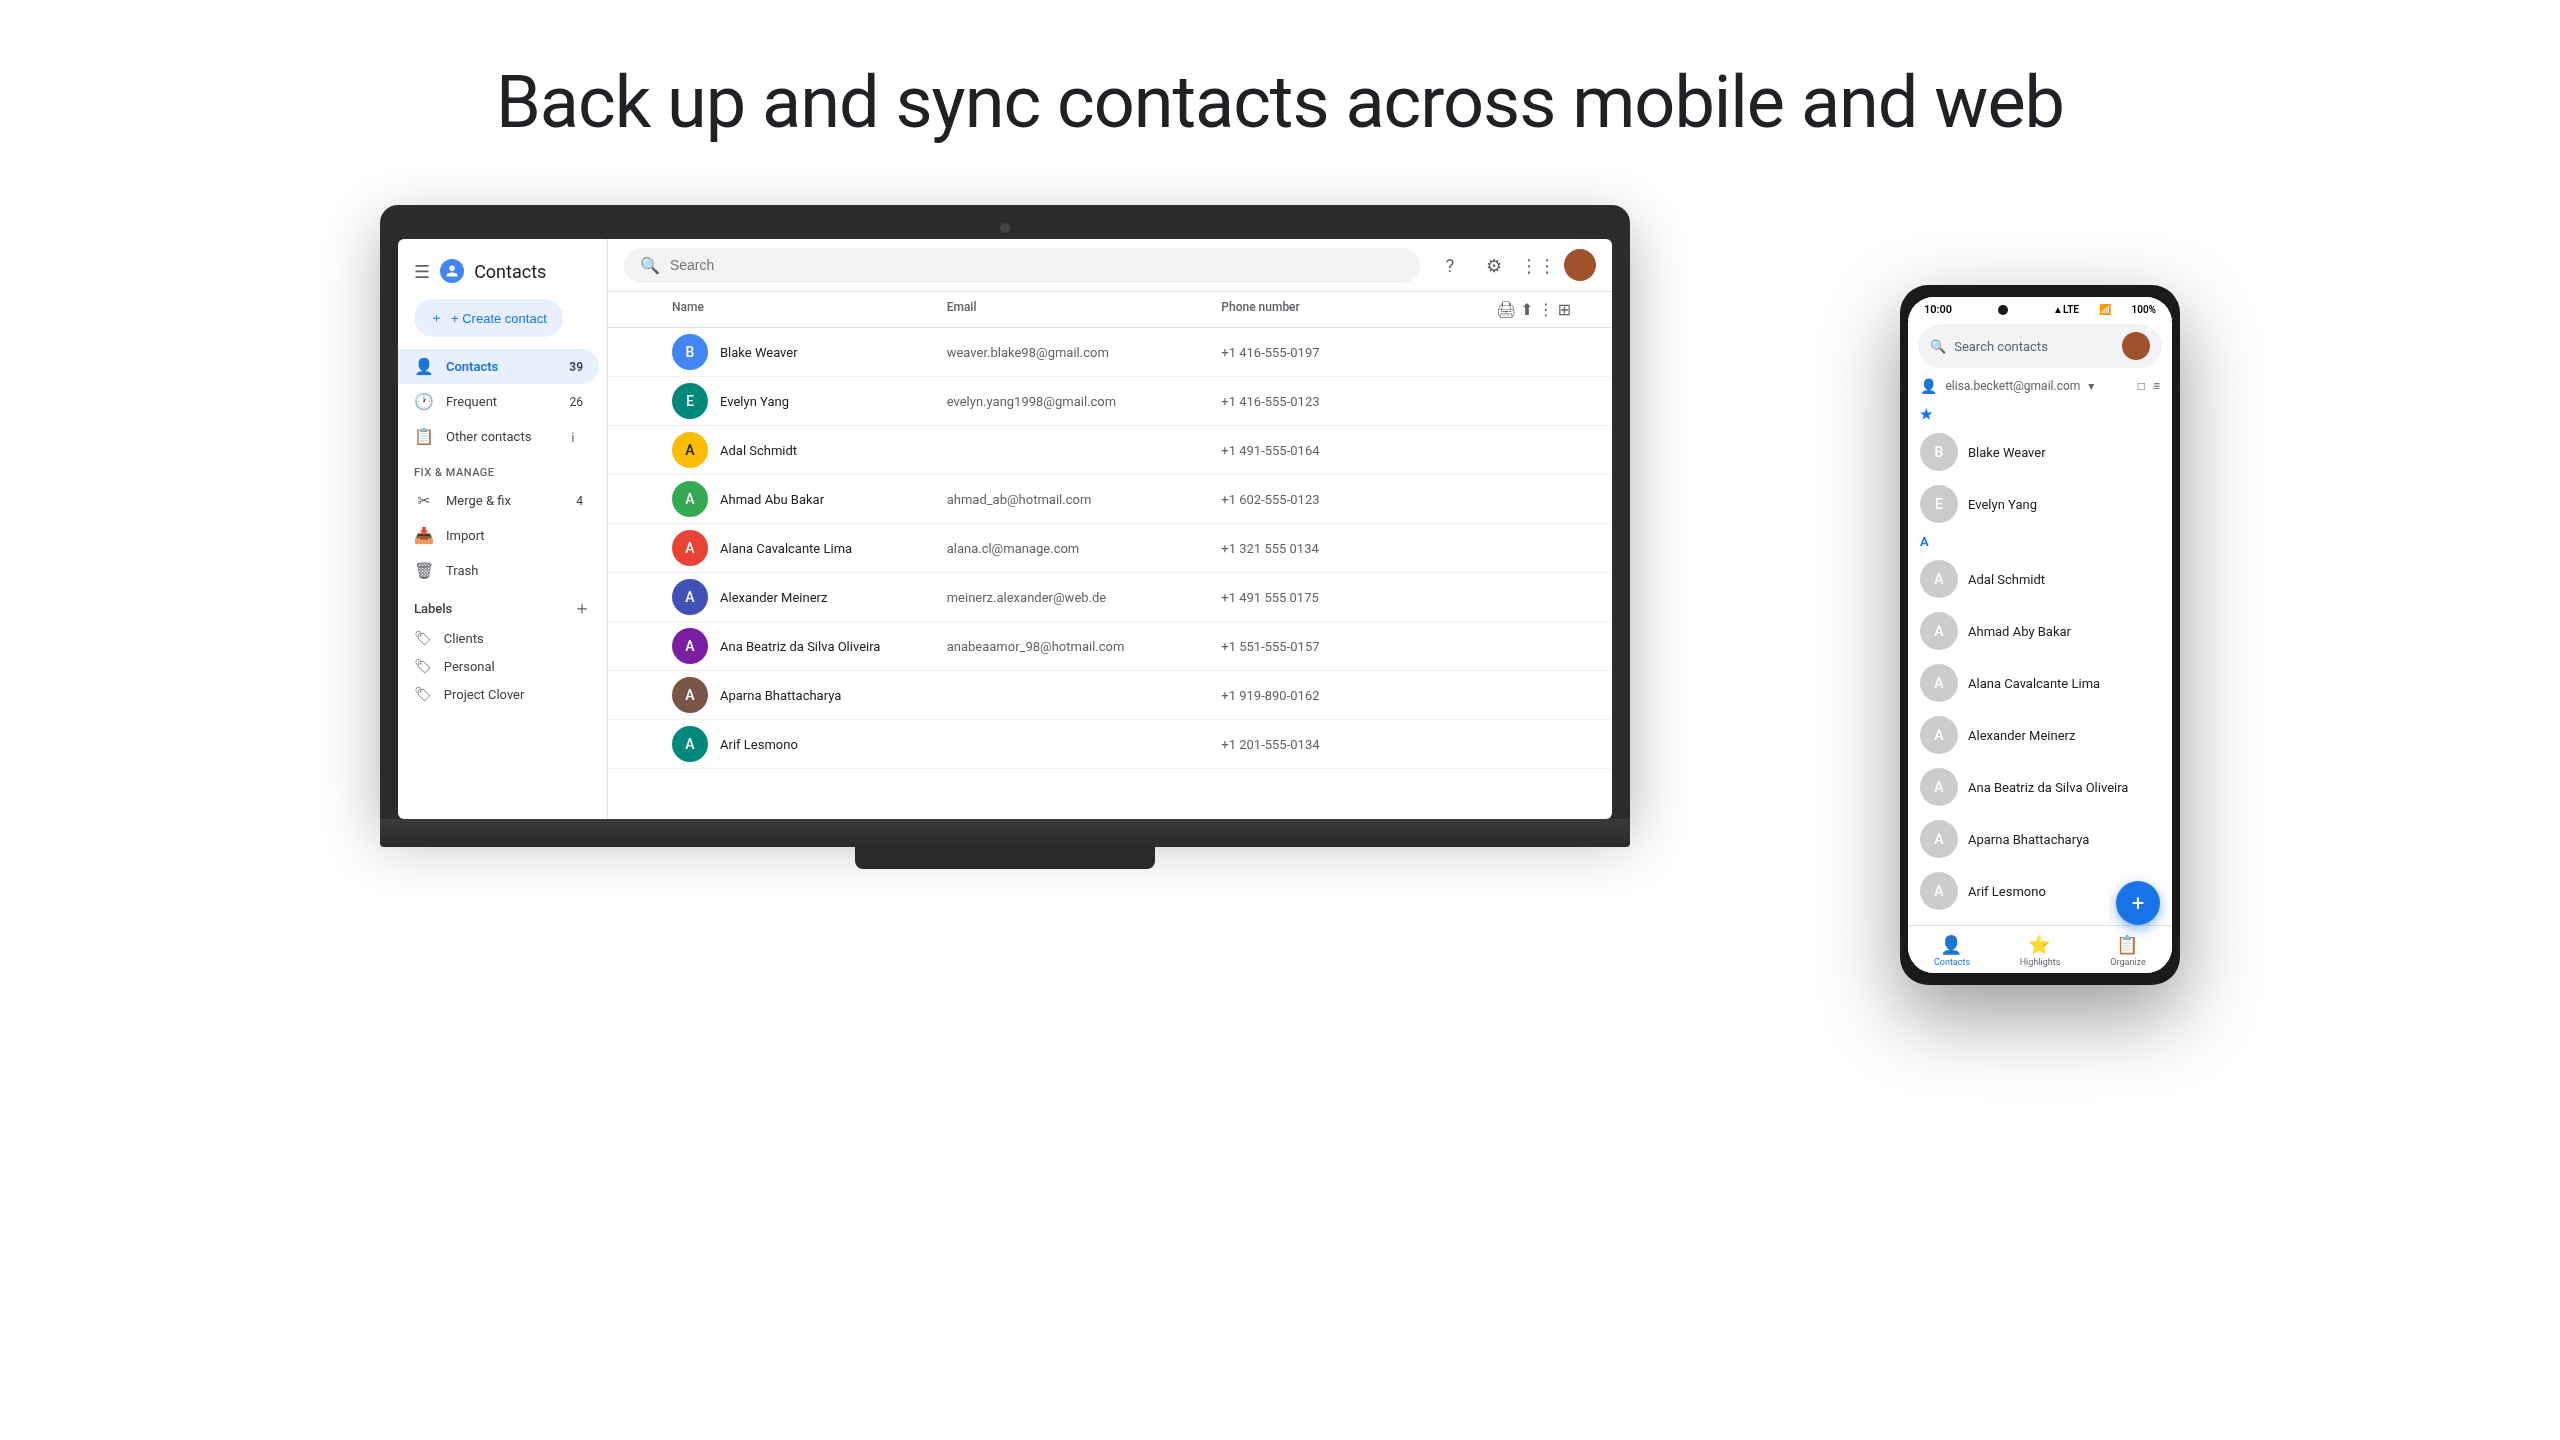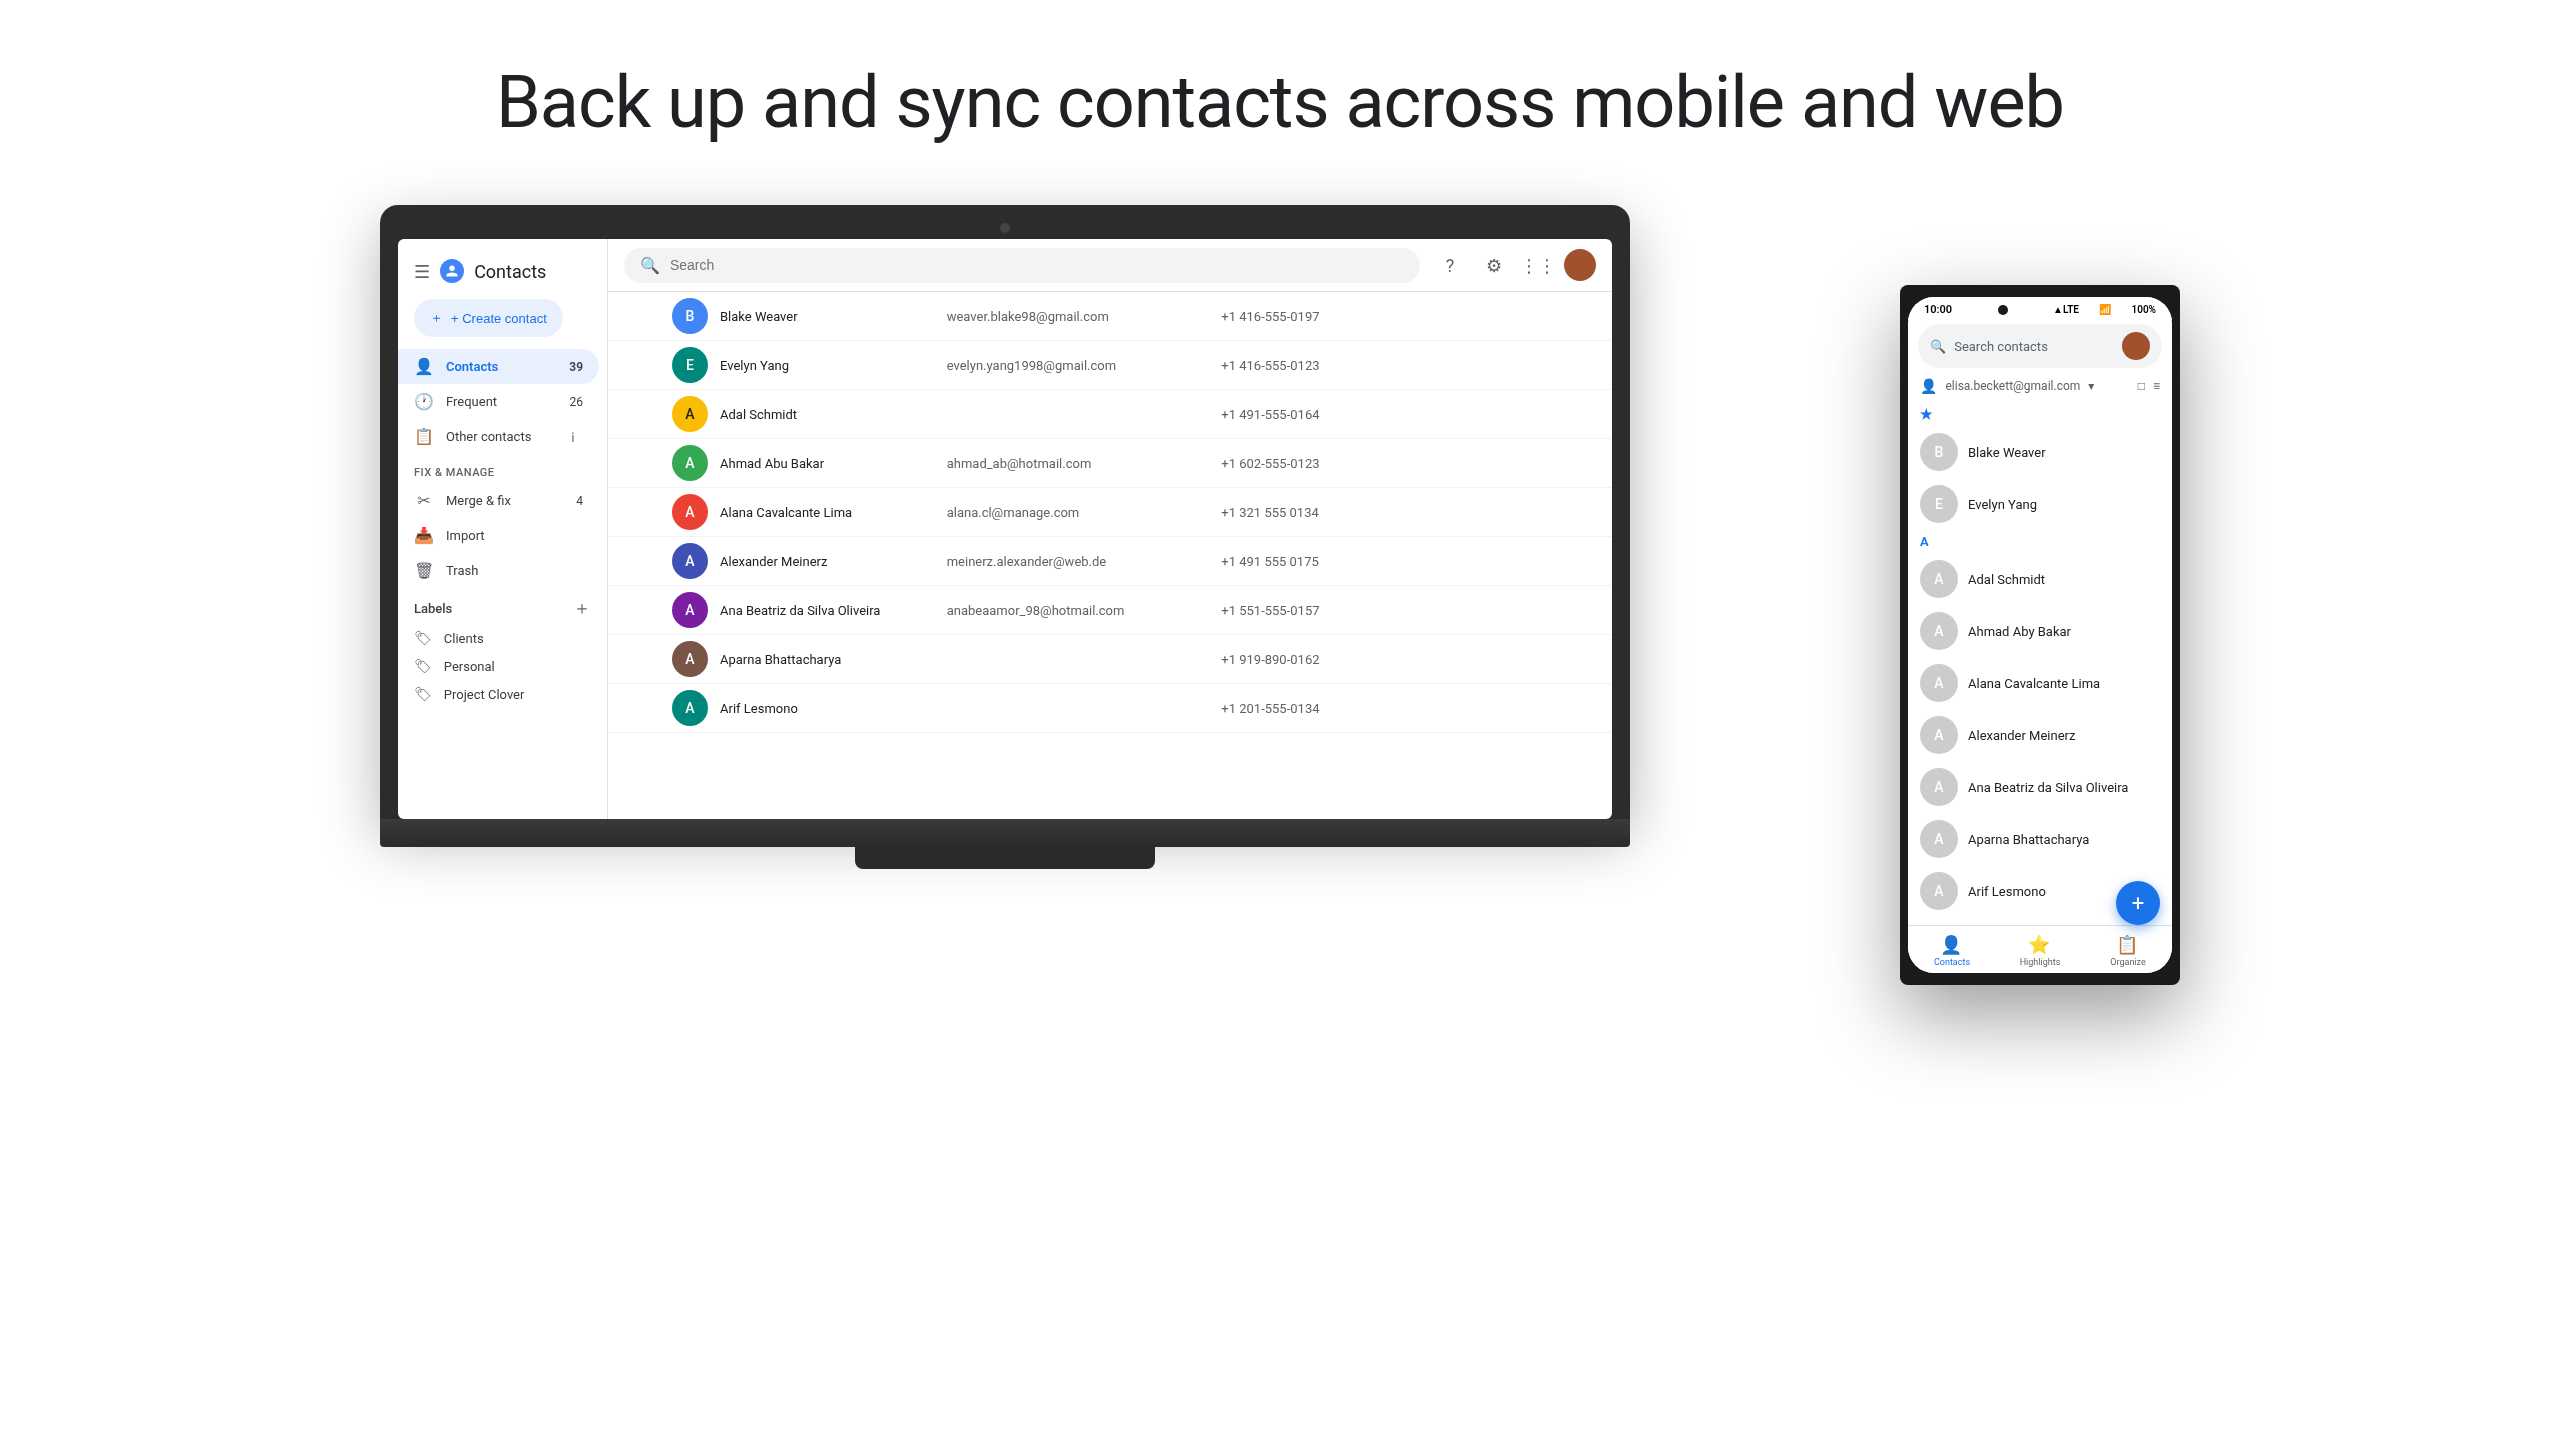--- a/index.html
+++ b/index.html
@@ -322,21 +322,21 @@
     
     .phone {
       width: 280px;
       position: absolute;
       right: 0;
       top: 80px;
       z-index: 2;
     }
     .phone-body {
       background: #1a1a1a;
-      border-radius: 8px;
+      border-radius: 28px;
       padding: 12px 8px;
       box-shadow: 0 30px 80px rgba(0,0,0,0.4);
     }
     .phone-screen {
       background: #fff;
       border-radius: 26px;
       overflow: hidden;
     }
     .phone-status-bar {
       background: #fff;
@@ -545,20 +545,32 @@
                 <input class="search-input" type="text" placeholder="Search" style="">
               </div>
               <div class="top-actions">
                 <div class="icon-btn">?</div>
                 <div class="icon-btn">⚙</div>
                 <div class="icon-btn">⋮⋮</div>
                 <div class="avatar-btn"></div>
               </div>
             </div>
 
+            <div class="table-header">
+              <div class="col-actions"></div>
+              <div class="col-name">Name</div>
+              <div class="col-email">Email</div>
+              <div class="col-phone">Phone number</div>
+              <div class="col-row-actions">
+                <span style="font-size:16px;color:#5f6368;">🖨</span>
+                <span style="font-size:16px;color:#5f6368;">⬆</span>
+                <span style="font-size:16px;color:#5f6368;">⋮</span>
+                <span style="font-size:16px;color:#5f6368;">⊞</span>
+              </div>
+            </div>
 
             <div class="contacts-list">
 
               <div class="contact-row">
                 <div class="col-actions"></div>
                 <div style="display:flex;align-items:center;flex:2;">
                   <div class="contact-avatar av-blue">B</div>
                   <span class="contact-name">Blake Weaver</span>
                 </div>
                 <div class="contact-email">weaver.blake98@gmail.com</div>

